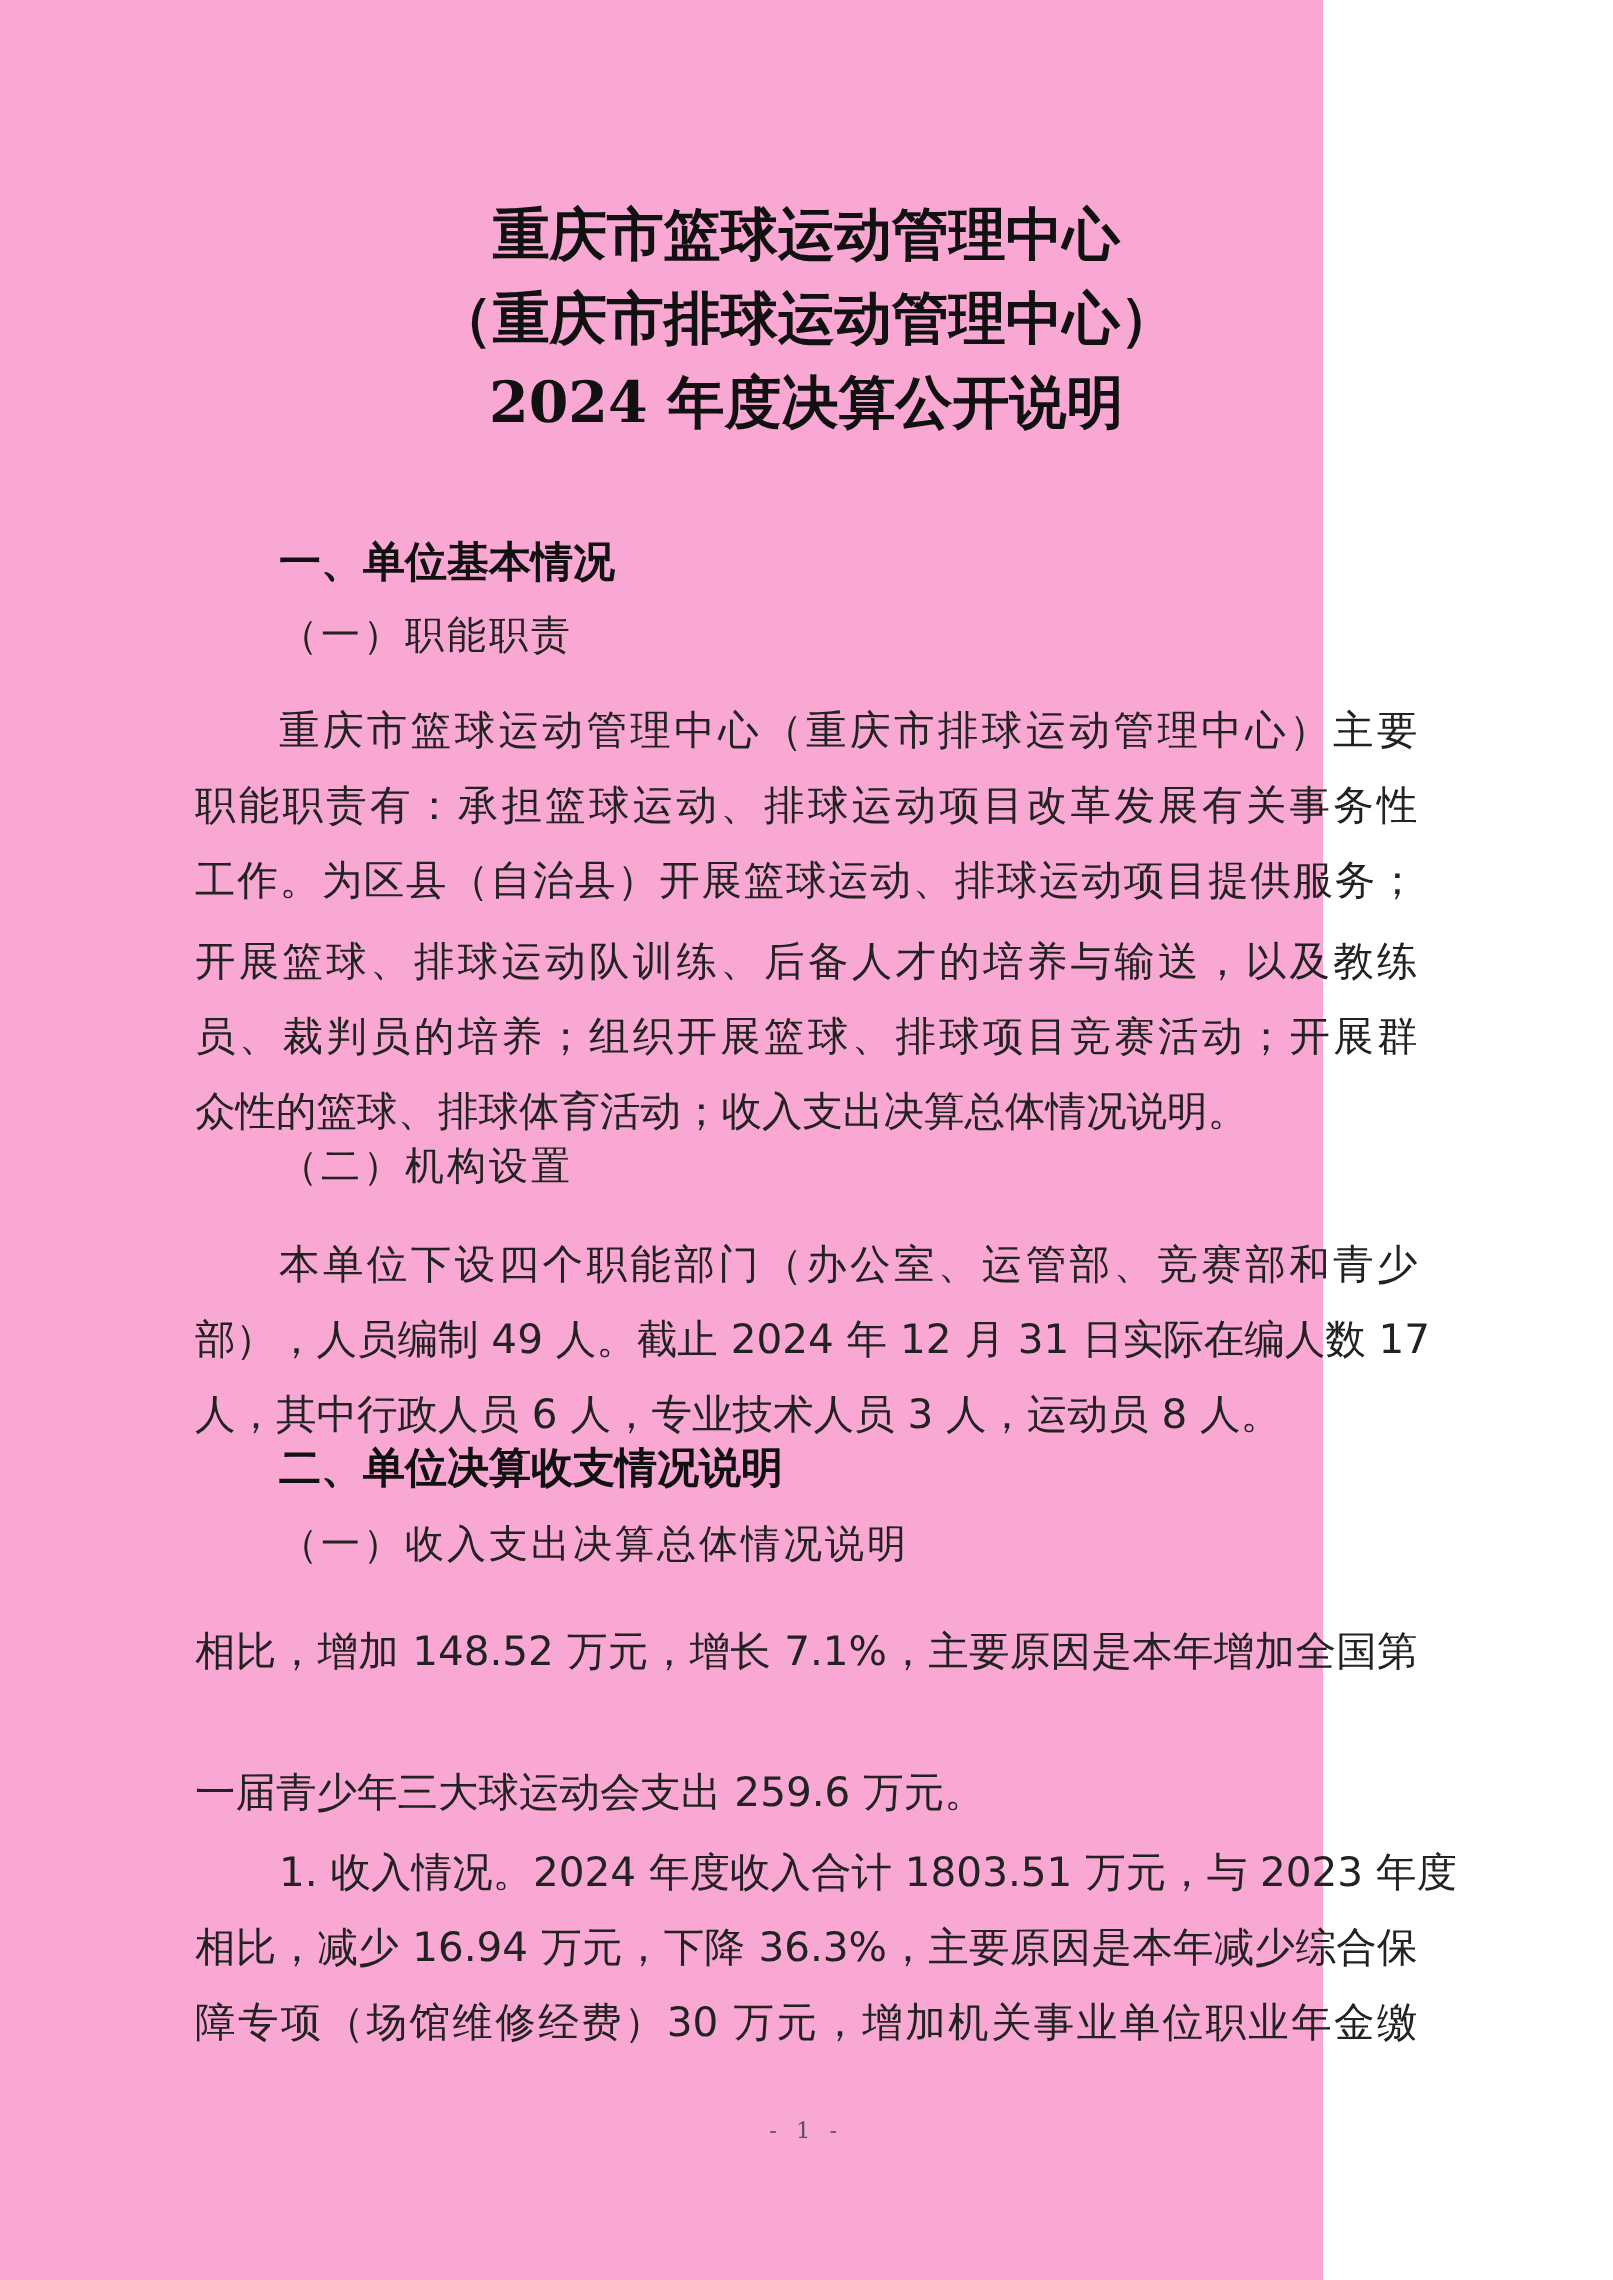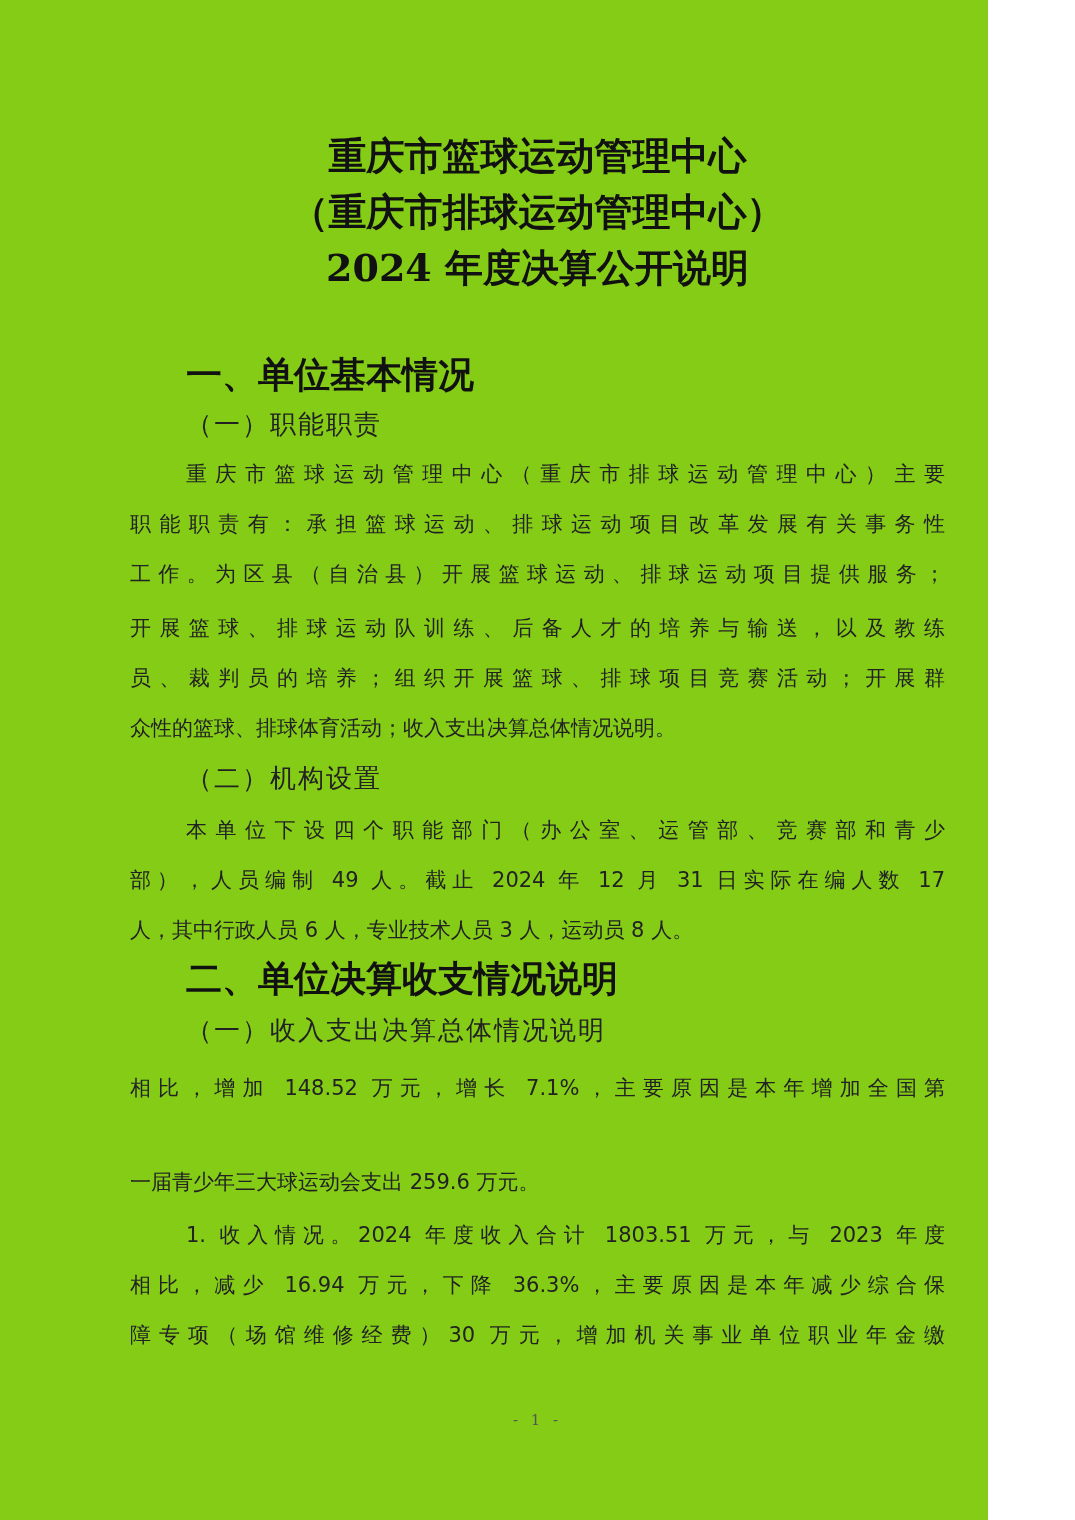--- a/index.html
+++ b/index.html
@@ -11,23 +11,23 @@
       width: 1075px;
       height: 1520px;
       position: relative;
       overflow: hidden;
       color: #1a1a1a;
       font-family: "DejaVu Serif", "Liberation Serif", serif;
     }
     .page {
       position: absolute;
       left: 0; top: 0;
-      width: 988px;
+      width: 882px;
       height: 1520px;
-      background: #84cc16;
+      background: #f9a8d4;
     }
     .title-block {
       position: absolute;
       left: 0;
       width: 1075px;
       top: 128px;
       text-align: center;
     }
     .title-line {
       display: block;
@@ -36,42 +36,43 @@
       font-size: 38px;
       line-height: 56px;
       letter-spacing: 0px;
       color: #111111;
       white-space: nowrap;
     }
     .line {
       position: absolute;
       left: 130px;
       width: 815px;
-      font-size: 21px;
+      font-size: 27px;
       line-height: 34px;
       white-space: nowrap;
       text-align: justify;
       text-align-last: justify;
       font-family: "DejaVu Sans", "Liberation Sans", sans-serif;
       font-weight: normal;
       color: #222222;
+      margin-top: 14px;
     }
     .line.indent {
       left: 186px;
       width: 759px;
     }
     .line.last {
       text-align-last: left;
     }
     .heading1 {
       position: absolute;
       left: 186px;
       font-family: "DejaVu Sans", "Liberation Sans", sans-serif;
       font-weight: bold;
-      font-size: 36px;
+      font-size: 28px;
       line-height: 34px;
       color: #111111;
       white-space: nowrap;
     }
     .heading2 {
       position: absolute;
       left: 186px;
       font-family: "DejaVu Sans", "Liberation Sans", sans-serif;
       font-size: 26px;
       line-height: 34px;

